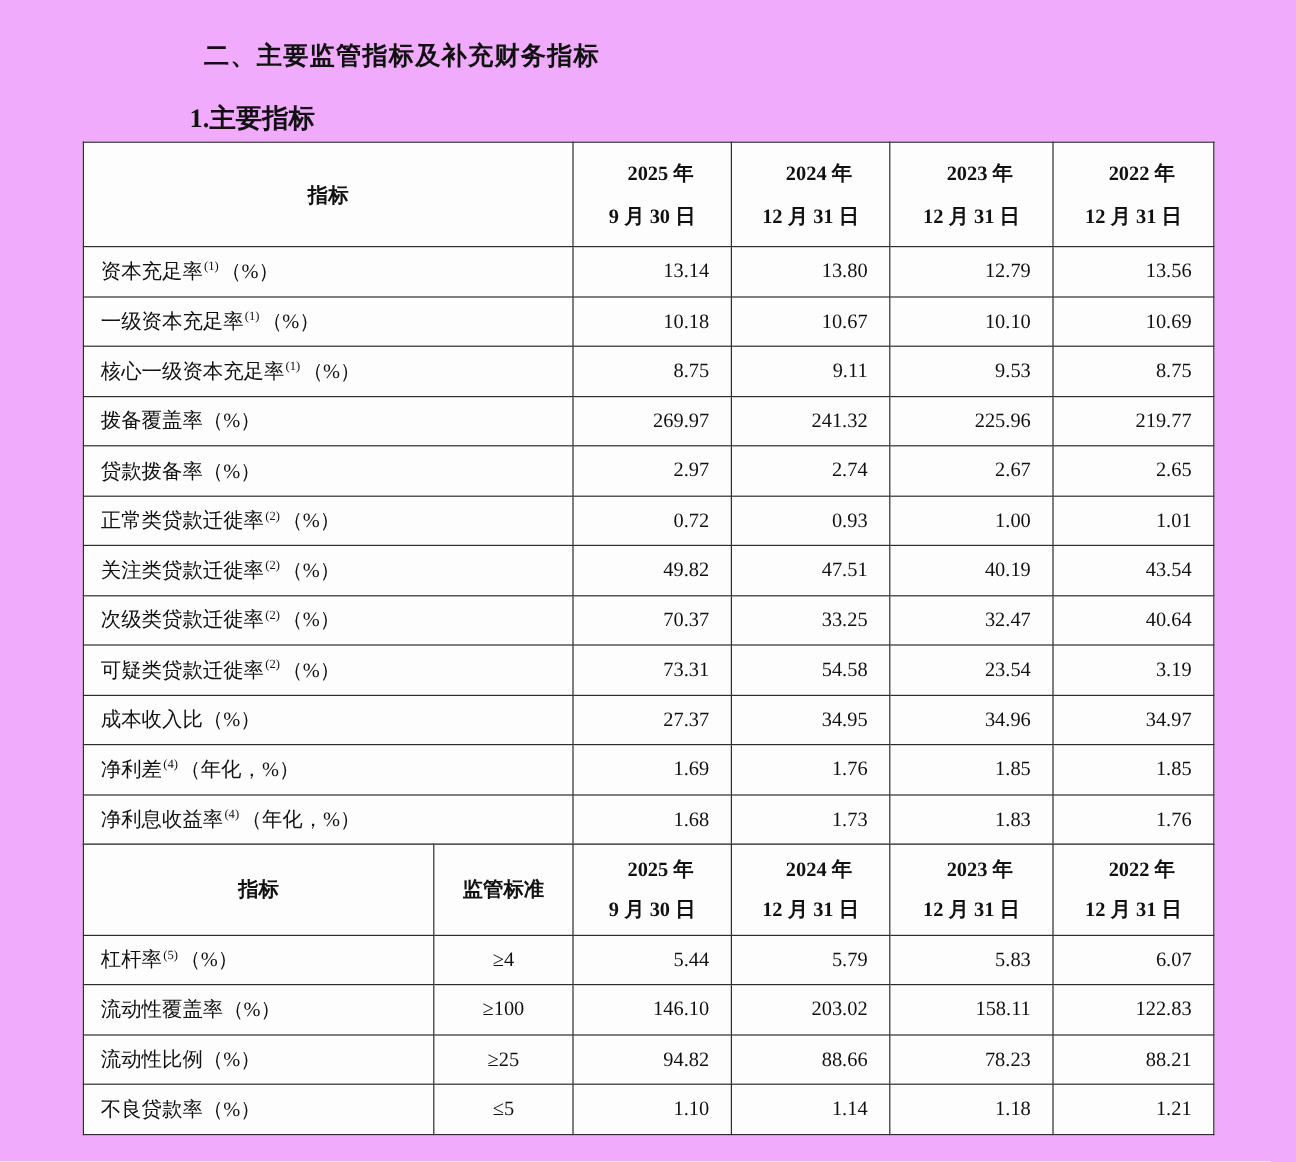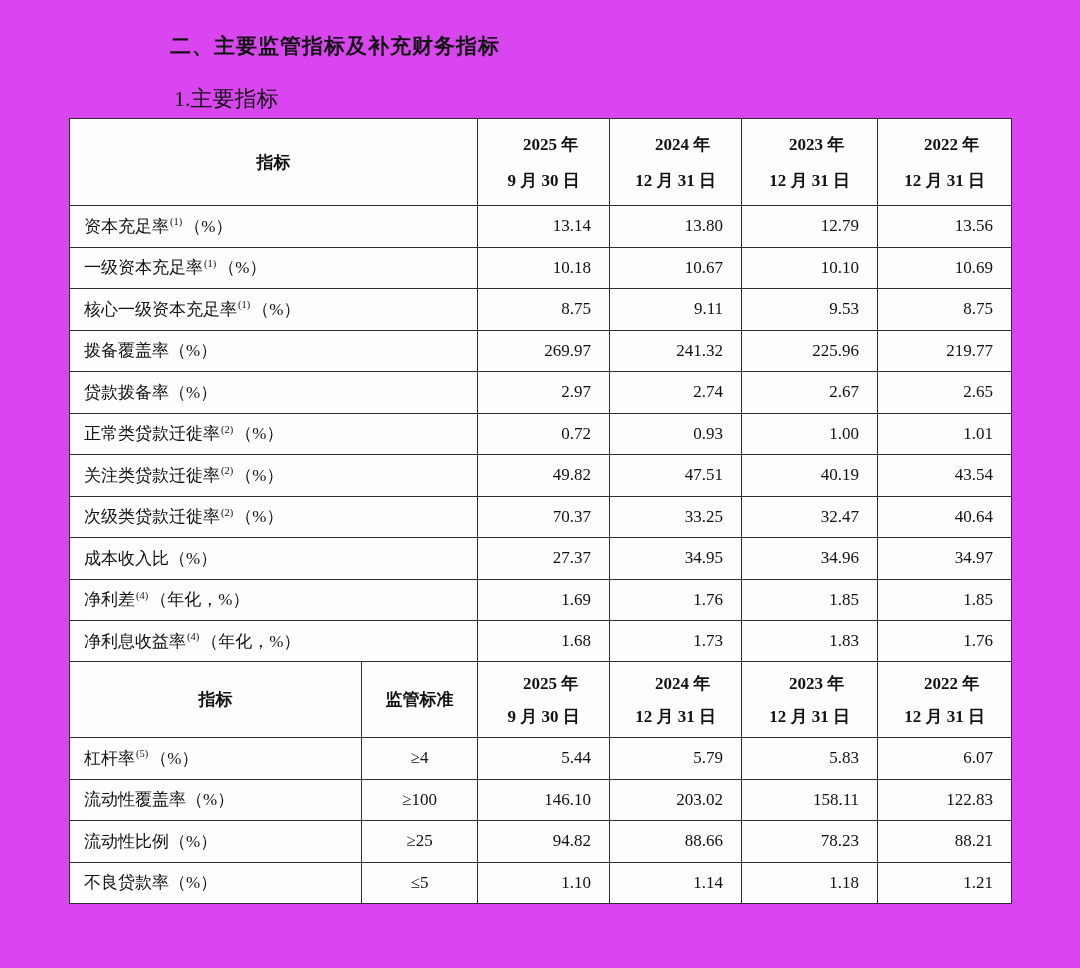--- a/index.html
+++ b/index.html
@@ -6,40 +6,40 @@
     margin: 0;
     padding: 0;
     background: #fbfbfb;
     font-family: "Liberation Serif", "DejaVu Serif", serif;
     color: #111;
   }
   .page {
     position: relative;
     width: 1080px;
     height: 968px;
-    background: #d946ef;
+    background: #f0abfc;
     overflow: hidden;
   }
   .section-title {
     position: absolute;
     left: 170px;
     top: 32px;
     margin: 0;
     font-size: 21px;
     font-weight: bold;
     letter-spacing: 1px;
     white-space: nowrap;
   }
   .subsection-title {
     position: absolute;
-    left: 174px;
+    left: 158px;
     top: 84px;
     margin: 0;
     font-size: 22px;
-    font-weight: normal;
+    font-weight: bold;
     white-space: nowrap;
   }
   .tables-wrap {
     position: absolute;
     left: 69px;
     top: 118px;
   }
   table {
     border-collapse: collapse;
     table-layout: fixed;
@@ -168,20 +168,27 @@
             <td class="value-cell">43.54</td>
           </tr>
           <tr>
             <td class="label-cell"><span>次级类贷款迁徙率</span><sup class="note">(2)</sup><span>（%）</span></td>
             <td class="value-cell">70.37</td>
             <td class="value-cell">33.25</td>
             <td class="value-cell">32.47</td>
             <td class="value-cell">40.64</td>
           </tr>
           <tr>
+            <td class="label-cell"><span>可疑类贷款迁徙率</span><sup class="note">(2)</sup><span>（%）</span></td>
+            <td class="value-cell">73.31</td>
+            <td class="value-cell">54.58</td>
+            <td class="value-cell">23.54</td>
+            <td class="value-cell">3.19</td>
+          </tr>
+          <tr>
             <td class="label-cell"><span>成本收入比</span><span>（%）</span></td>
             <td class="value-cell">27.37</td>
             <td class="value-cell">34.95</td>
             <td class="value-cell">34.96</td>
             <td class="value-cell">34.97</td>
           </tr>
           <tr>
             <td class="label-cell"><span>净利差</span><sup class="note">(4)</sup><span>（年化，%）</span></td>
             <td class="value-cell">1.69</td>
             <td class="value-cell">1.76</td>

